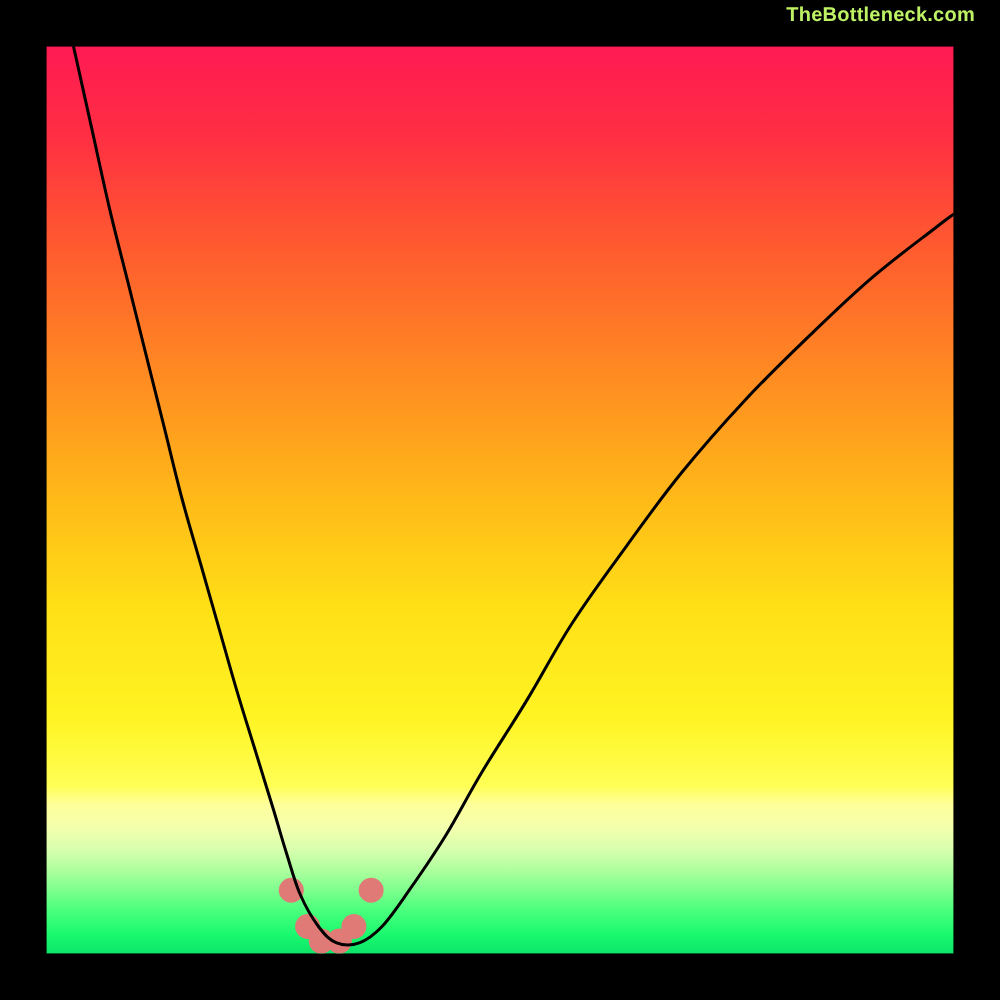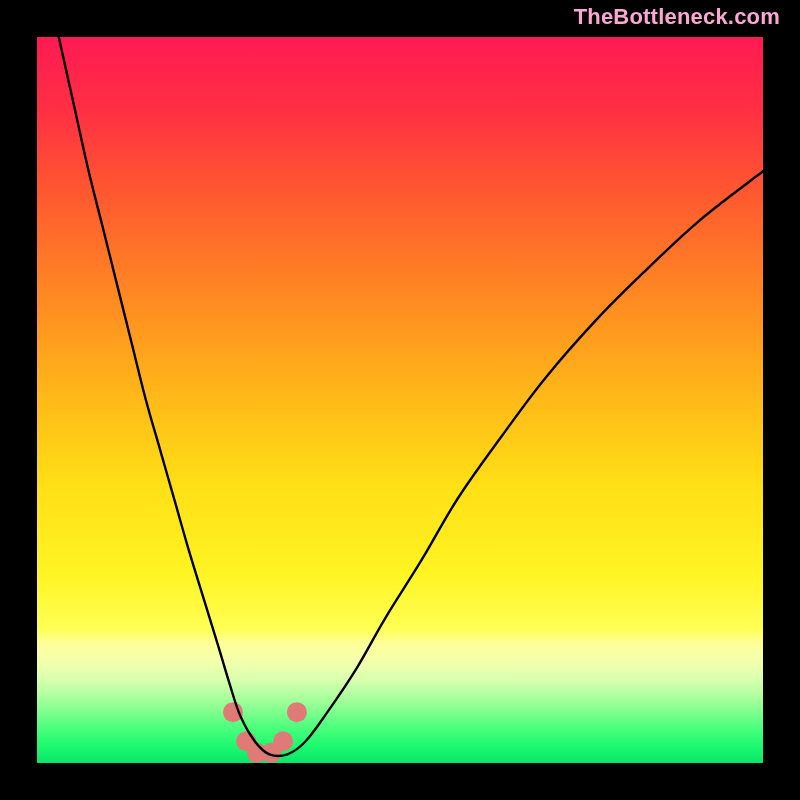--- a/index.html
+++ b/index.html
@@ -25,22 +25,22 @@
     overflow: hidden;
   }
   .bg {
     position: absolute;
     inset: 0;
   }
   .watermark {
     position: absolute;
     top: 4px;
     right: 20px;
-    color: #f9a8d4;
-    font-size: 22px;
+    color: #bef264;
+    font-size: 16px;
     font-weight: 600;
     letter-spacing: 0.2px;
   }
   svg.curve {
     position: absolute;
     inset: 0;
     width: 100%;
     height: 100%;
     overflow: visible;
   }

